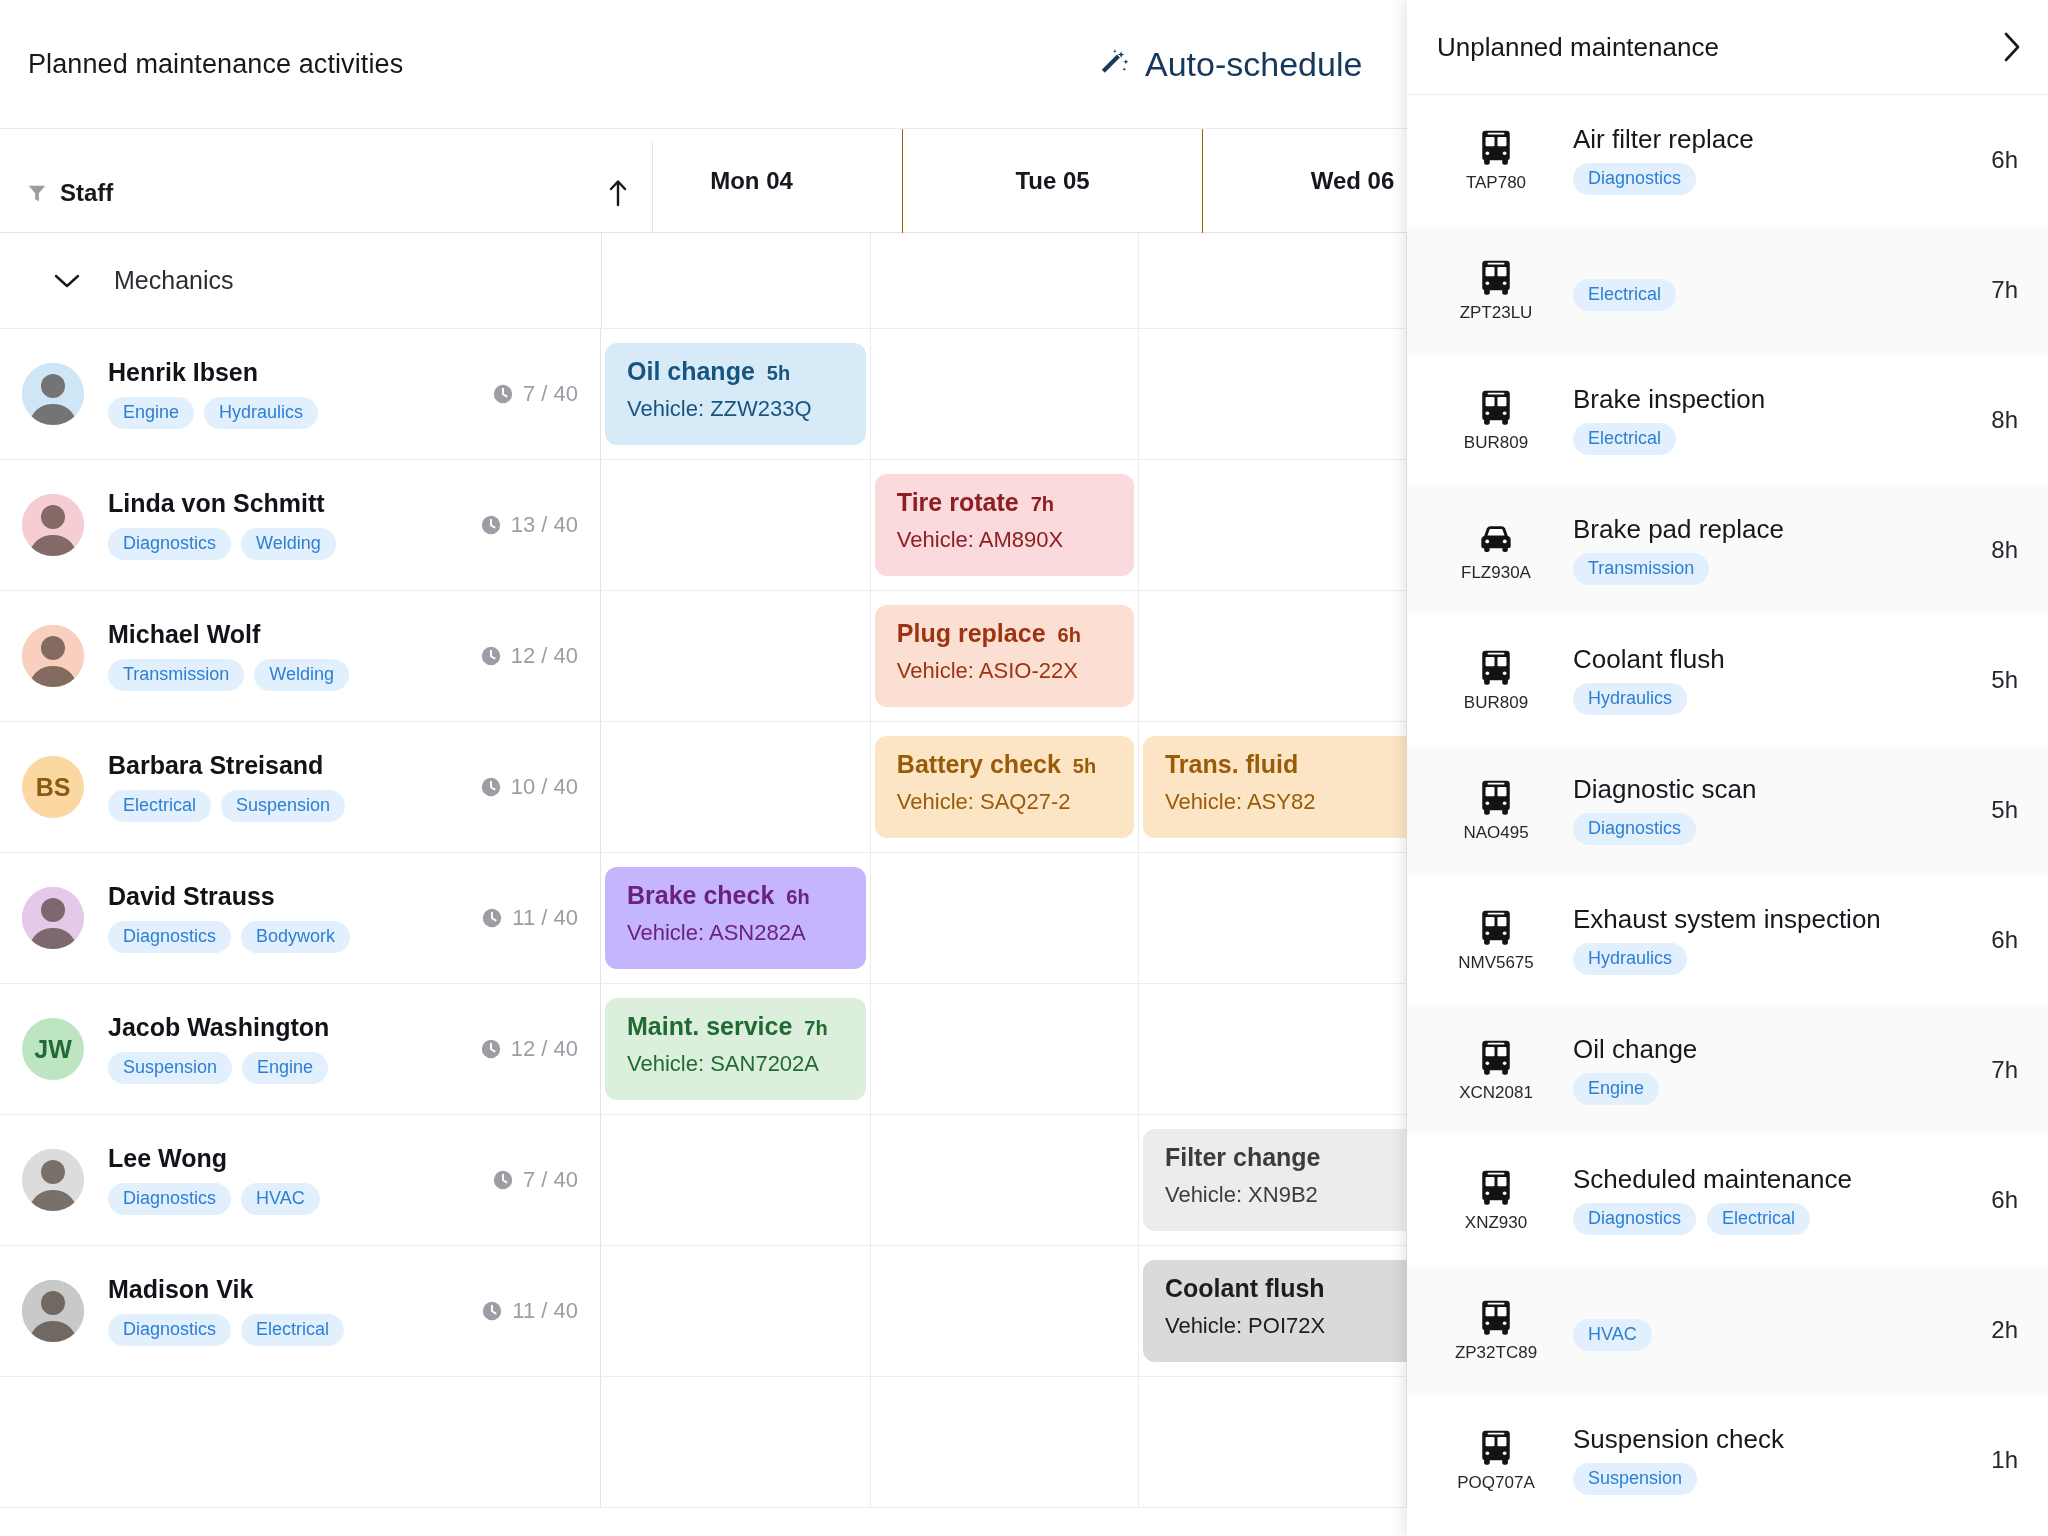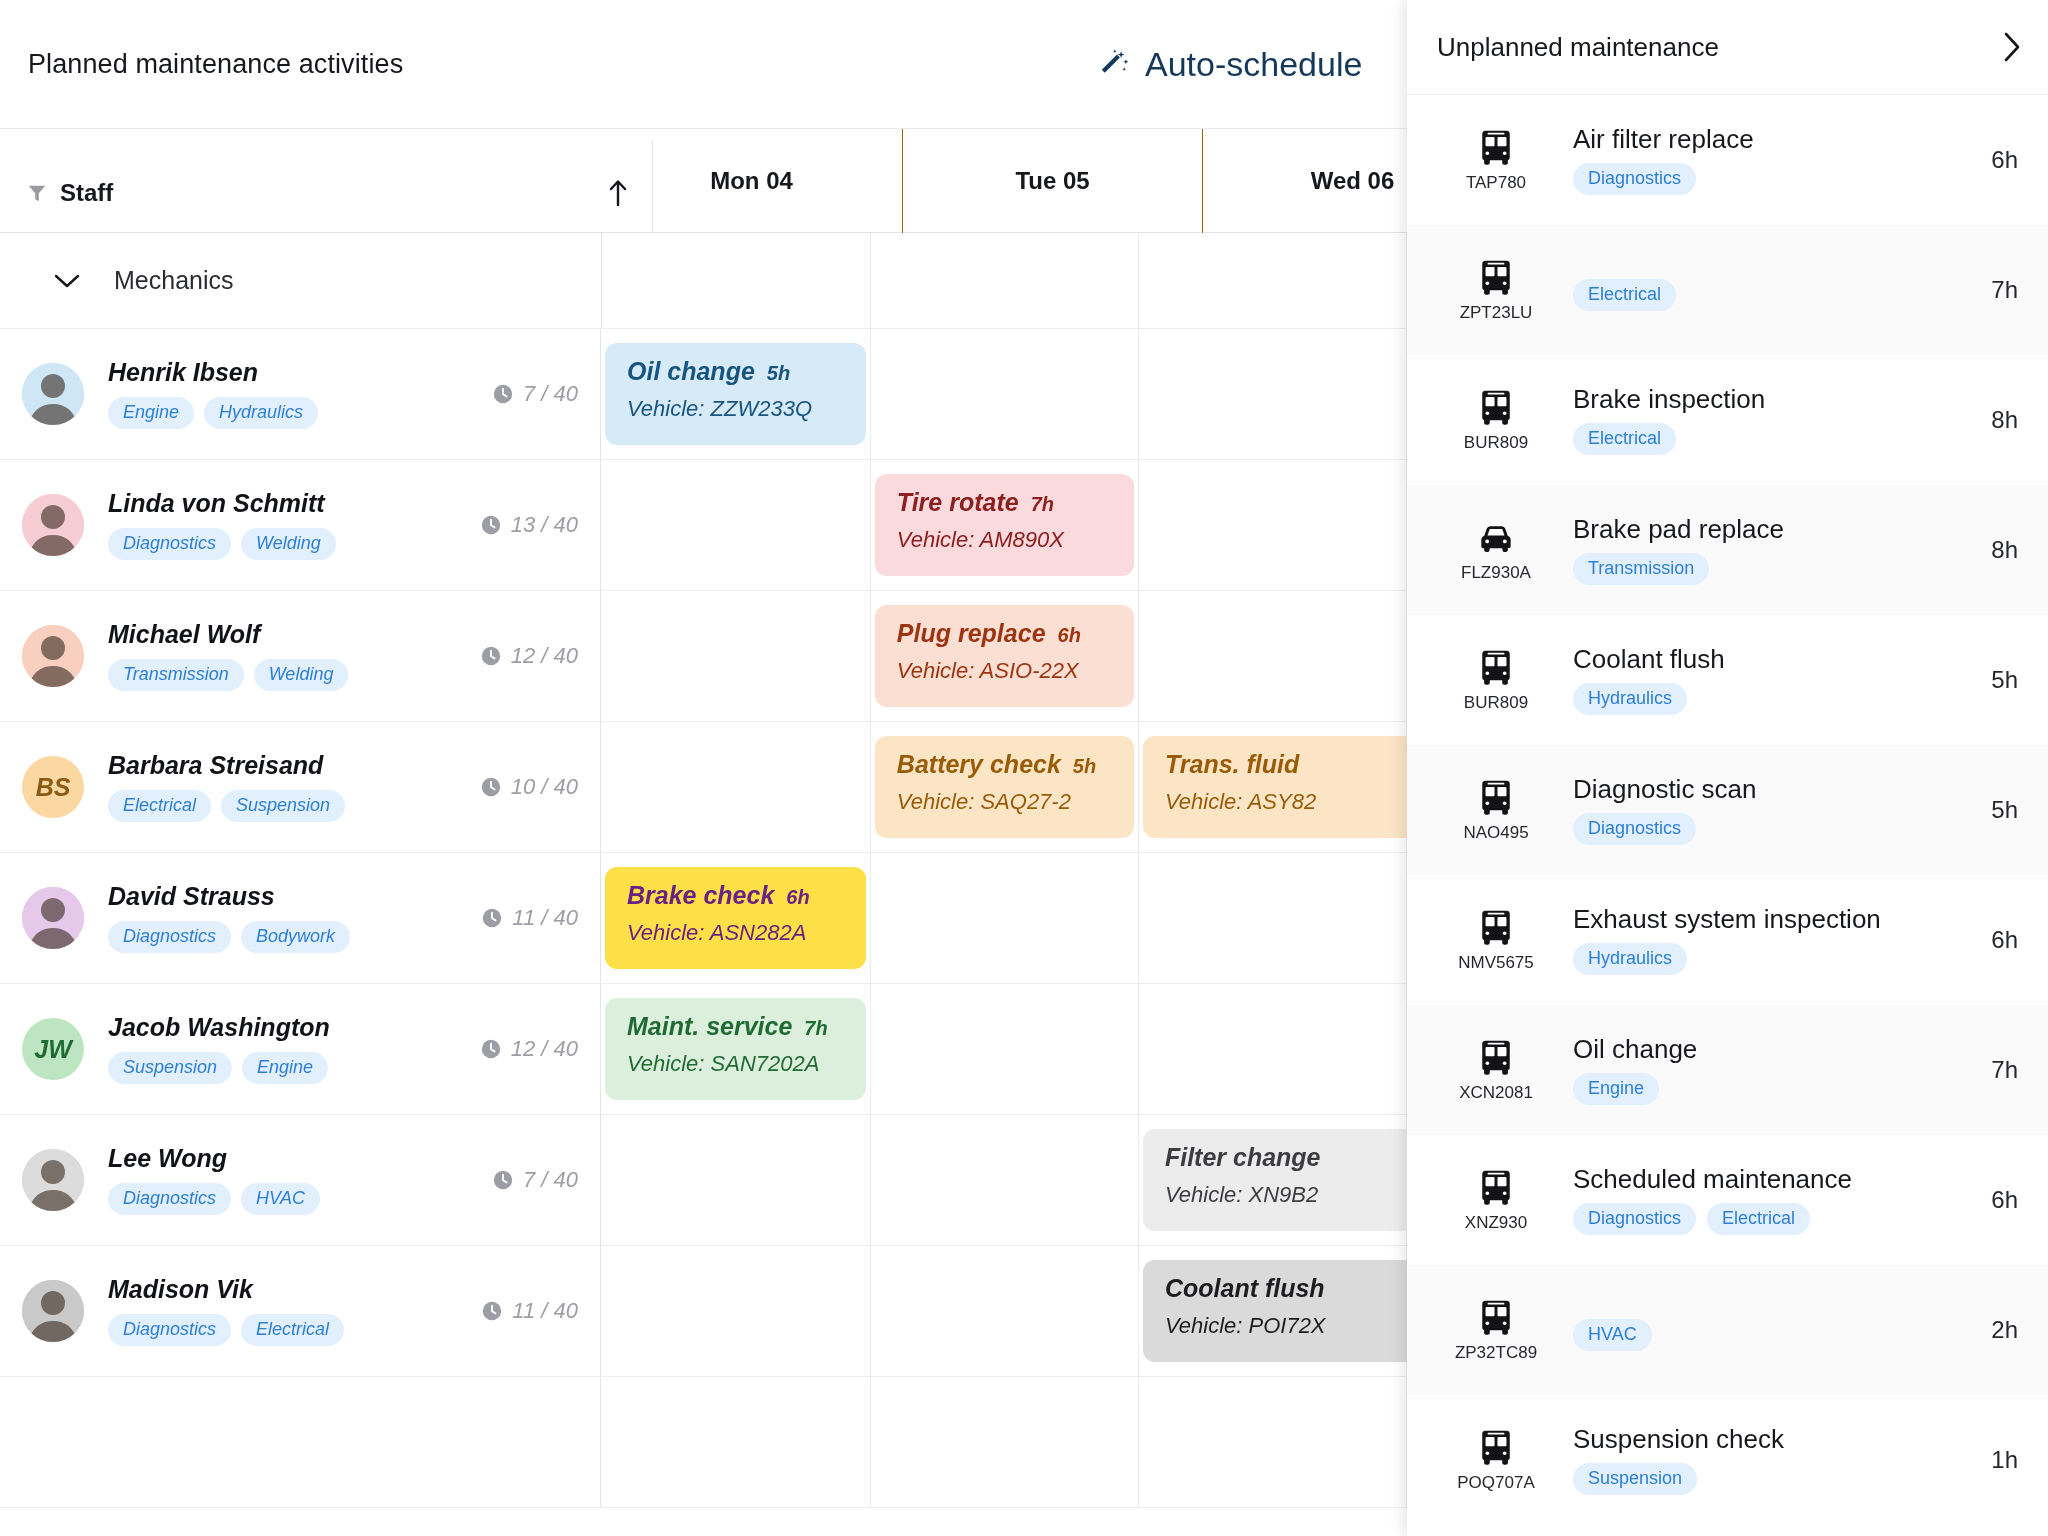--- a/index.html
+++ b/index.html
@@ -91,21 +91,20 @@
     display: flex;
   }
   .group-row .gcells i { display: block; border-right: 1px solid #ececf0; }
   .group-row .gcells i:nth-child(1){ width:302px; border-left:1px solid #e3e3e7; }
   .group-row .gcells i:nth-child(2){ width:300px; }
   .group-row .gcells i:nth-child(3){ width:300px; }
 
   .staff-row {
     position: relative; width: 1407px; height: 131px;
     border-bottom: 1px solid #ececf0;
-    font-style: italic;
   }
   .staff-cell {
     position: absolute; left: 0; top: 0; width: 601px; height: 100%;
     display: flex; align-items: center; border-right: 1px solid #e3e3e7;
   }
   .avatar {
     width: 62px; height: 62px; border-radius: 50%; margin-left: 22px;
     flex: none; overflow: hidden; position: relative;
     display: flex; align-items: center; justify-content: center;
     font-size: 25px; font-weight: 700;
@@ -423,21 +422,21 @@
                 <svg width="22" height="22" viewBox="0 0 24 24">
                   <circle cx="12" cy="12" r="10" fill="#9d9da5"></circle>
                   <path d="M12 6.2v6.1l3.9 2.3" fill="none" stroke="#fff" stroke-width="2.1" stroke-linecap="round" stroke-linejoin="round"></path>
                 </svg>
               </span>
               <span>11 / 40</span>
             </div>
           </div>
           <div class="cells">
             <div class="cell c0">
-              <div class="event" style="background:#fde047;color:#6b2183">
+              <div class="event" style="background:#c4b5fd;color:#6b2183">
                 <div class="ln1">
                   <span class="etitle">Brake check</span>
                   <span class="edur">6h</span>
                 </div>
                 <div class="ln2">Vehicle: ASN282A</div>
               </div>
             </div>
             <div class="cell c1"></div>
             <div class="cell c2"></div>
           </div>

